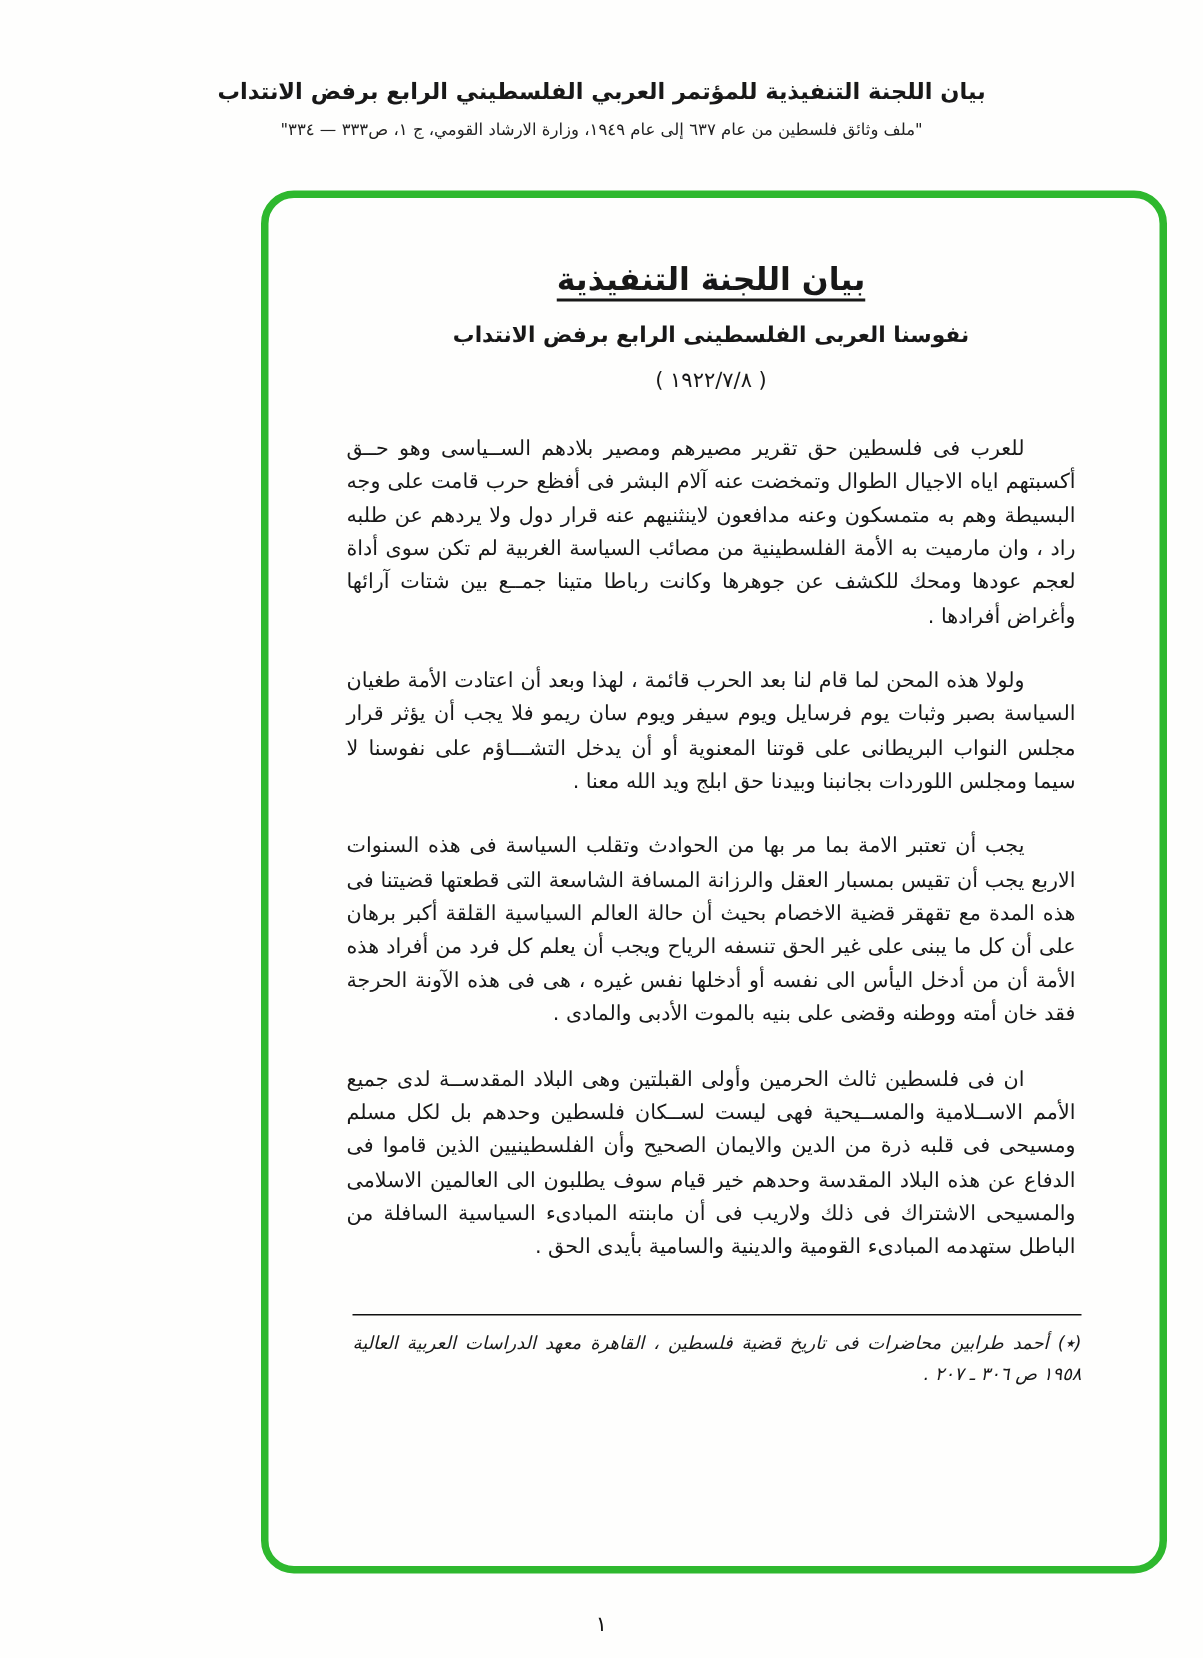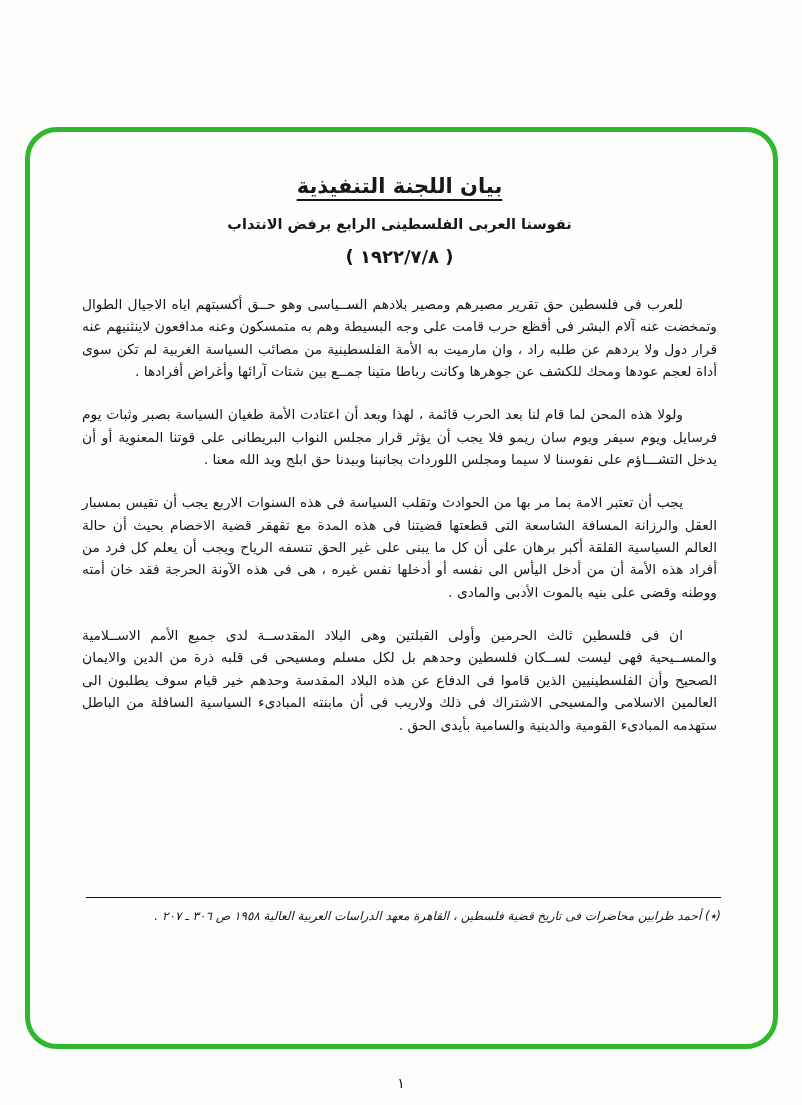--- a/index.html
+++ b/index.html
@@ -17,24 +17,24 @@
   .page { position: relative; width: 802px; height: 1105px; }
 
   .doc-header { position: absolute; top: 52px; right: 0; left: 0; text-align: center; }
   .doc-header .h-title { font-size: 15px; font-weight: bold; letter-spacing: 0; }
   .doc-header .h-source { font-size: 11px; margin-top: 10px; color: #222; }
 
   .green-box {
     position: absolute;
     top: 127px;
     right: 24px;
-    width: 753px;
+    width: 604px;
     height: 922px;
     border: 5px solid #0ea5e9;
-    border-radius: 32px;
+    border-radius: 22px;
     background: transparent;
   }
 
   .box-inner { position: relative; width: 100%; height: 100%; padding: 42px 56px 20px 52px; }
 
   .doc-title {
     text-align: center;
     font-size: 21px;
     font-weight: bold;
     text-decoration: underline;
@@ -42,22 +42,22 @@
     margin: 0 0 18px 0;
   }
   .doc-subtitle {
     text-align: center;
     font-size: 14.5px;
     font-weight: bold;
     margin: 0 0 14px 0;
   }
   .doc-date {
     text-align: center;
-    font-size: 18px;
-    font-weight: bold;
+    font-size: 14px;
+    font-weight: normal;
     margin: 0 0 26px 0;
   }
 
   .body-text { font-size: 13.8px; line-height: 1.62; text-align: justify; }
   .body-text p { margin: 0 0 21px 0; text-indent: 34px; }
 
   .footnote {
     position: absolute;
     bottom: 118px;
     right: 52px;
@@ -77,20 +77,24 @@
     text-align: center;
     font-size: 14px;
     color: #111;
   }
 </style>
 </head>
 <body>
 
 <div class="page">
 
+  <div class="doc-header">
+    <div class="h-title">بيان اللجنة التنفيذية للمؤتمر العربي الفلسطيني الرابع برفض الانتداب</div>
+    <div class="h-source">"ملف وثائق فلسطين من عام ٦٣٧ إلى عام ١٩٤٩، وزارة الارشاد القومي، ج ١، ص٣٣٣ — ٣٣٤"</div>
+  </div>
 
   <div class="green-box" style="border-color: rgb(46, 184, 46);">
     <div class="box-inner">
 
       <div class="doc-title">بيان اللجنة التنفيذية</div>
       <div class="doc-subtitle">نفوسنا العربى الفلسطينى الرابع برفض الانتداب</div>
       <div class="doc-date">( ١٩٢٢/٧/٨ )</div>
 
       <div class="body-text">
         <p>للعرب فى فلسطين حق تقرير مصيرهم ومصير بلادهم الســياسى وهو حــق أكسبتهم اياه الاجيال الطوال وتمخضت عنه آلام البشر فى أفظع حرب قامت على وجه البسيطة وهم به متمسكون وعنه مدافعون لاينثنيهم عنه قرار دول ولا يردهم عن طلبه راد ، وان مارميت به الأمة الفلسطينية من مصائب السياسة الغربية لم تكن سوى أداة لعجم عودها ومحك للكشف عن جوهرها وكانت رباطا متينا جمــع بين شتات آرائها وأغراض أفرادها .</p>

